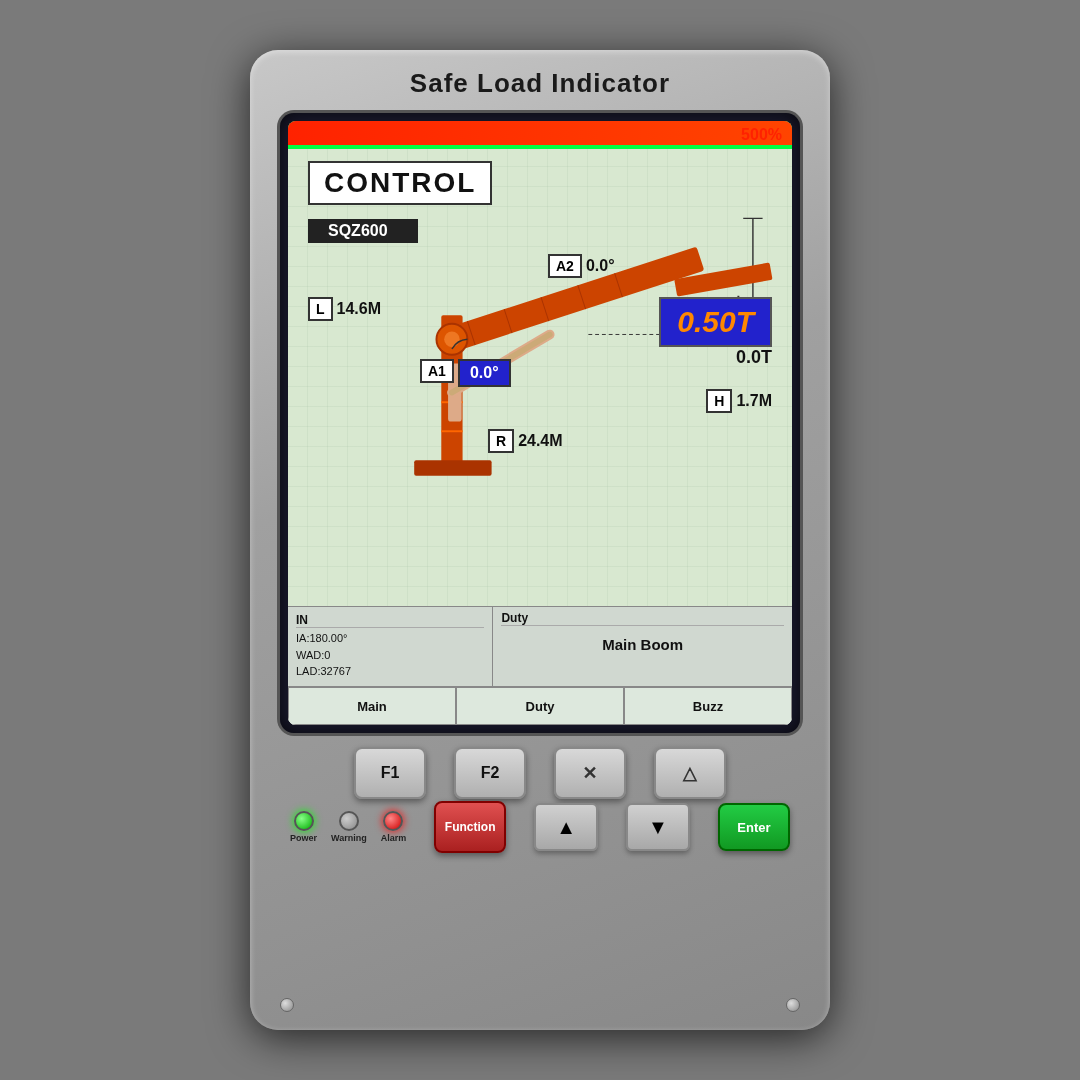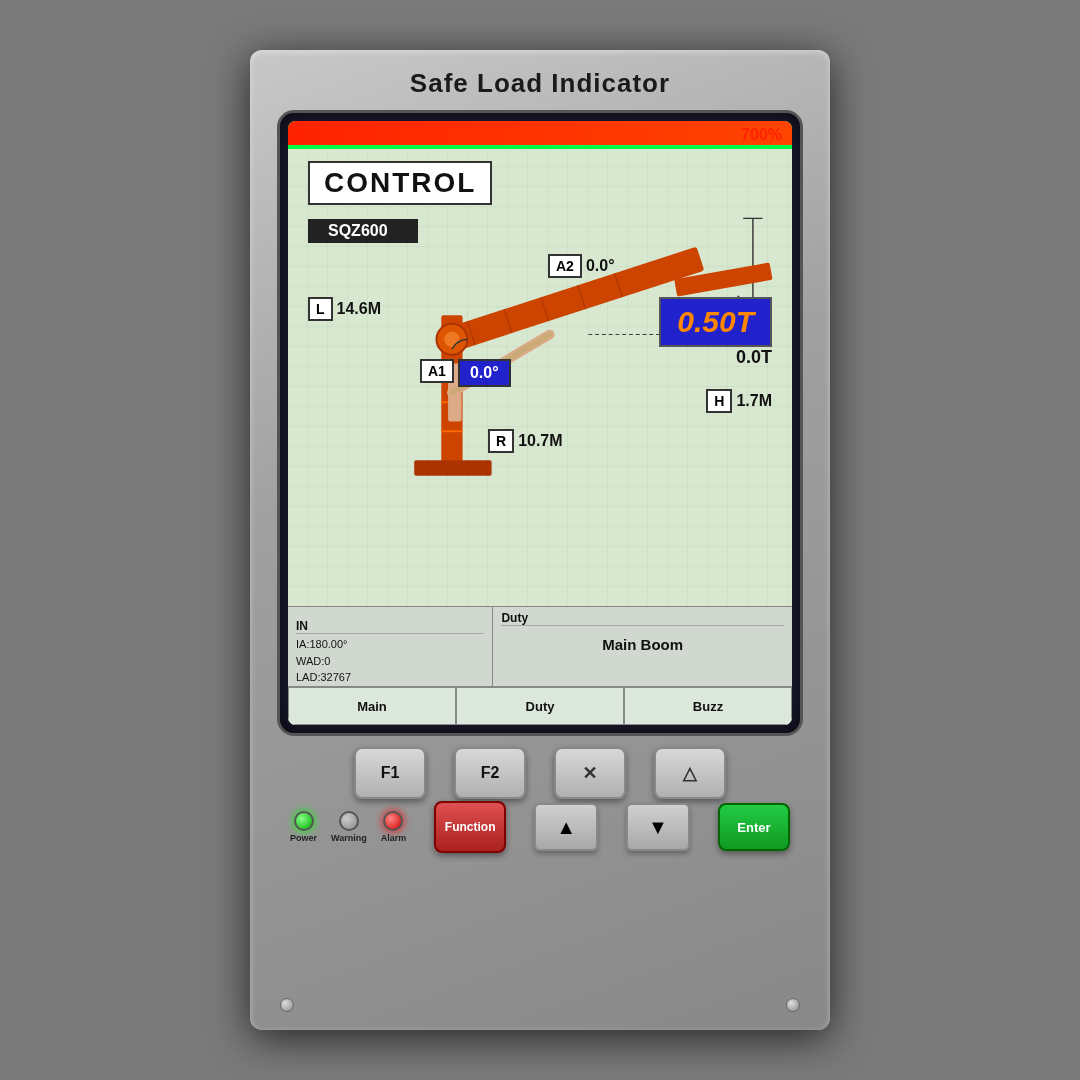--- a/index.html
+++ b/index.html
@@ -11,21 +11,21 @@
       align-items: center;
       justify-content: center;
       font-family: Arial, sans-serif;
       overflow: hidden;
     }
 
     .device-outer {
       width: 580px;
       height: 980px;
       background: linear-gradient(160deg, #c8c8c8 0%, #a0a0a0 40%, #888 100%);
-      border-radius: 12px;
+      border-radius: 28px;
       box-shadow: 0 8px 40px rgba(0,0,0,0.7), inset 0 2px 6px rgba(255,255,255,0.4);
       display: flex;
       flex-direction: column;
       align-items: center;
       padding: 18px 20px 20px 20px;
       position: relative;
     }
 
     .device-title {
       font-size: 26px;
@@ -250,21 +250,21 @@
 
     .info-row {
       display: flex;
       border-bottom: 1px solid #888;
       height: 80px;
     }
 
     .info-left {
       flex: 1;
       border-right: 1px solid #888;
-      padding: 12px 8px;
+      padding: 6px 8px;
       display: flex;
       flex-direction: column;
       justify-content: flex-start;
     }
     .info-left-title {
       font-size: 12px;
       font-weight: bold;
       color: #111;
       border-bottom: 1px solid #aaa;
       margin-bottom: 2px;
@@ -443,21 +443,21 @@
   <div class="screw screw-tr"></div>
 
   <div class="device-title">Safe Load Indicator</div>
 
   <div class="screen-bezel">
     <div class="screen">
 
       <div class="load-bar-container">
         <div class="load-bar-fill"></div>
         <div class="load-bar-green-line"></div>
-        <div class="load-bar-percent">700%</div>
+        <div class="load-bar-percent">500%</div>
       </div>
 
       <div class="screen-content">
 
         <div class="control-box">
           <span class="control-text">CONTROL</span>
         </div>
 
         <div class="model-badge">SQZ600</div>
 
@@ -537,21 +537,21 @@
           <div class="label-box">
             <span>H</span>
           </div>
           <span class="label-val">1.7M</span>
         </div>
 
         <div class="label-R">
           <div class="label-box">
             <span>R</span>
           </div>
-          <span class="label-val">10.7M</span>
+          <span class="label-val">24.4M</span>
         </div>
 
       </div>
 
       <div class="bottom-panel">
         <div class="info-row">
           <div class="info-left">
             <div class="info-left-title">IN</div>
             <div class="info-left-data">IA:180.00°</div>
             <div class="info-left-data">WAD:0</div>

